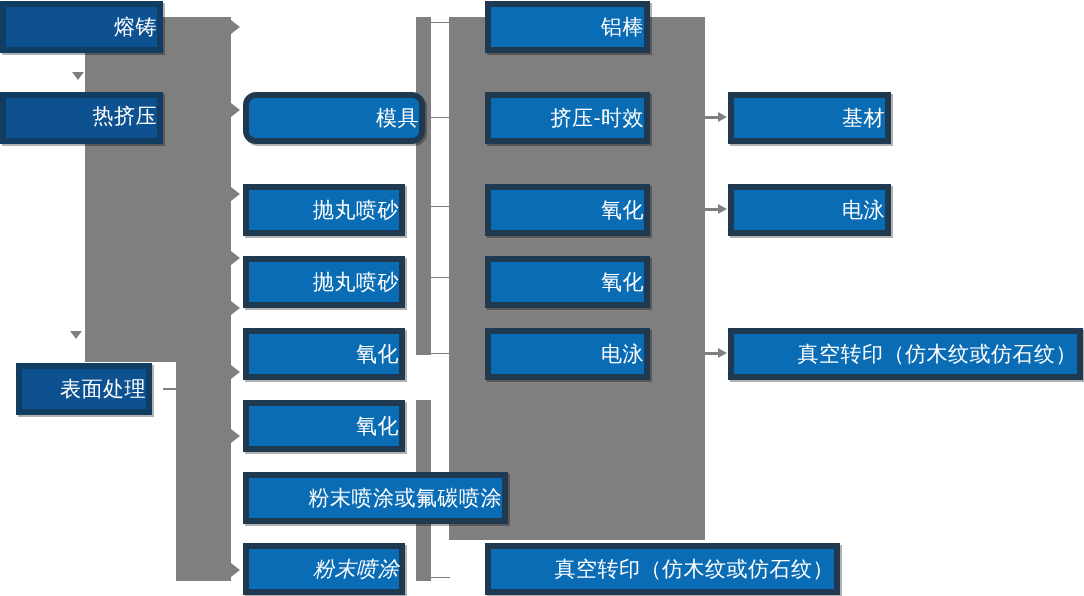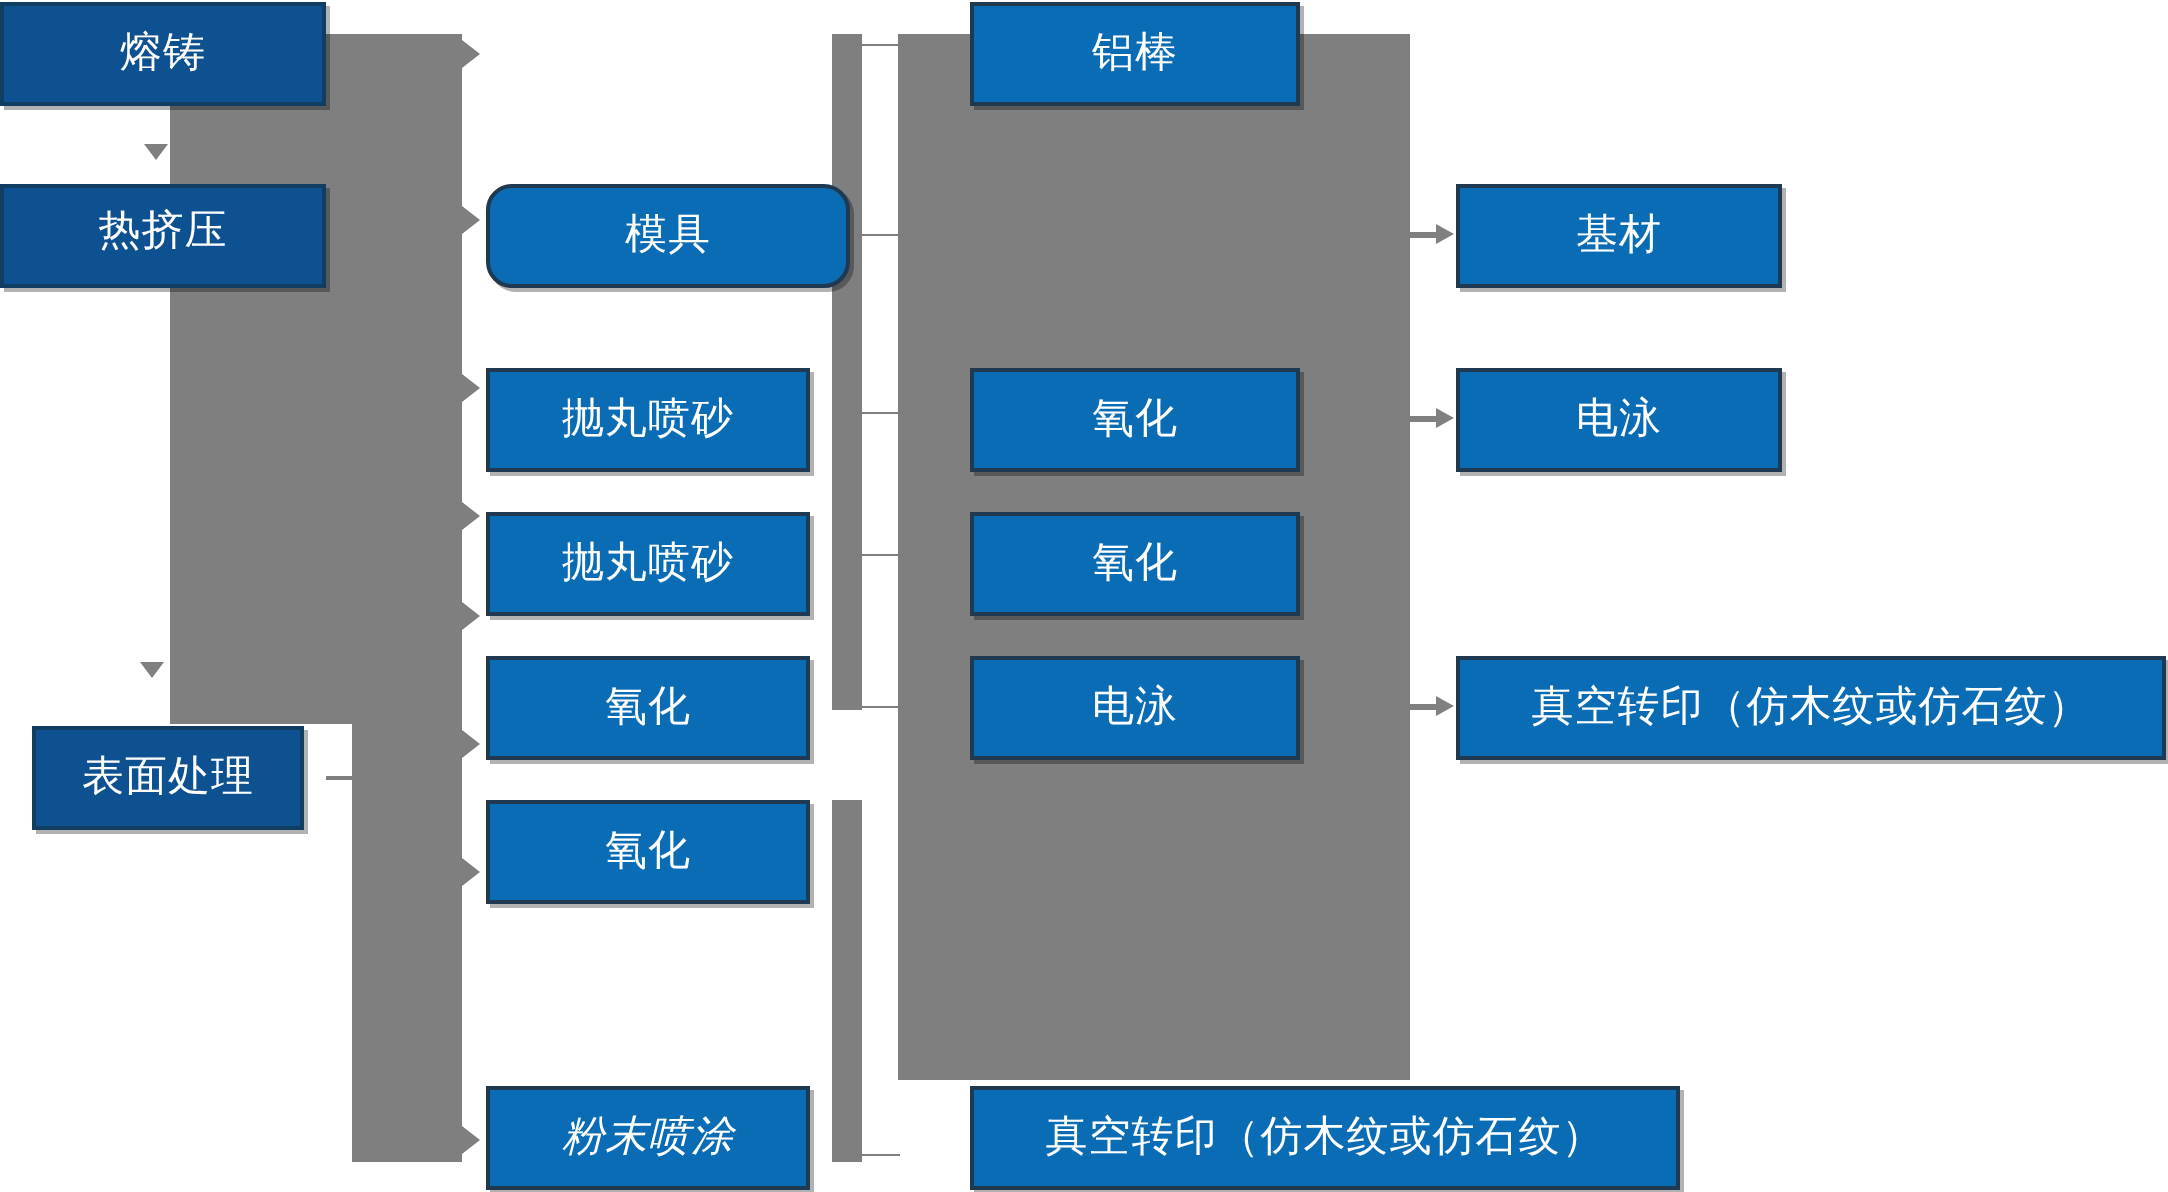--- a/index.html
+++ b/index.html
@@ -56,27 +56,27 @@
     border-bottom:5.5px solid transparent;
     border-left:9px solid #808080;
   }
 
   
   .box{
     position:absolute;
     box-sizing:border-box;
     display:flex;
     align-items:center;
-    justify-content:center;
+    justify-content:flex-end;
     color:#ffffff;
     font-size:21px;
     line-height:1.1;
     letter-spacing:0.5px;
     white-space:nowrap;
-    border:2px solid #0ea5e9;
+    border:6px solid #0ea5e9;
     box-shadow:2px 2px 0 rgba(0,0,0,0.30);
   }
   .box.dark{ background:#0d5190; border-color:#123d63;}
   .box.light{ background:#0a6cb4; border-color:#1f3a50;}
   .box .lbl{pointer-events:none;}
 </style>
 </head>
 <body>
 
 <div id="canvas">
@@ -134,26 +134,32 @@
   </div>
   <div class="box light" style="left:243px; top:256px; width:162px; height:52px;">
     <span class="lbl">抛丸喷砂</span>
   </div>
   <div class="box light" style="left:243px; top:328px; width:162px; height:52px;">
     <span class="lbl">氧化</span>
   </div>
   <div class="box light" style="left:243px; top:400px; width:162px; height:52px;">
     <span class="lbl">氧化</span>
   </div>
+  <div class="box light" style="left:243px; top:472px; width:265px; height:52px;">
+    <span class="lbl">粉末喷涂或氟碳喷涂</span>
+  </div>
   <div class="box light" style="left:243px; top:543px; width:162px; height:52px;font-style:italic;">
     <span class="lbl">粉末喷涂</span>
   </div>
 
   <div class="box light" style="left:485px; top:1px; width:165px; height:52px;">
     <span class="lbl">铝棒</span>
+  </div>
+  <div class="box light" style="left:485px; top:92px; width:165px; height:52px;">
+    <span class="lbl">挤压-时效</span>
   </div>
   <div class="box light" style="left:485px; top:184px; width:165px; height:52px;">
     <span class="lbl">氧化</span>
   </div>
   <div class="box light" style="left:485px; top:256px; width:165px; height:52px;">
     <span class="lbl">氧化</span>
   </div>
   <div class="box light" style="left:485px; top:328px; width:165px; height:52px;">
     <span class="lbl">电泳</span>
   </div>

